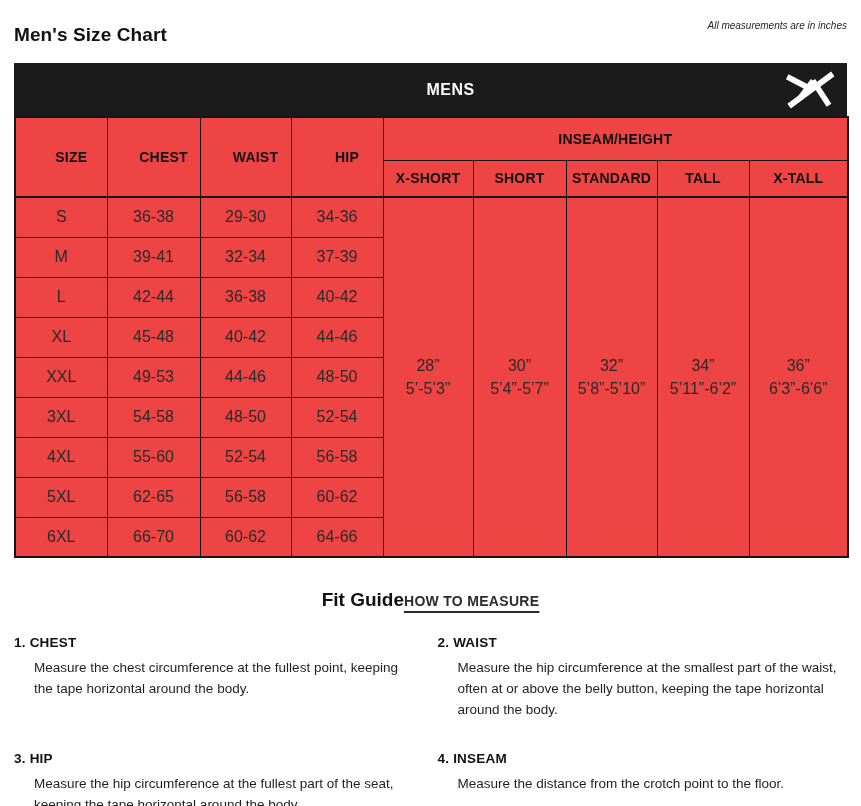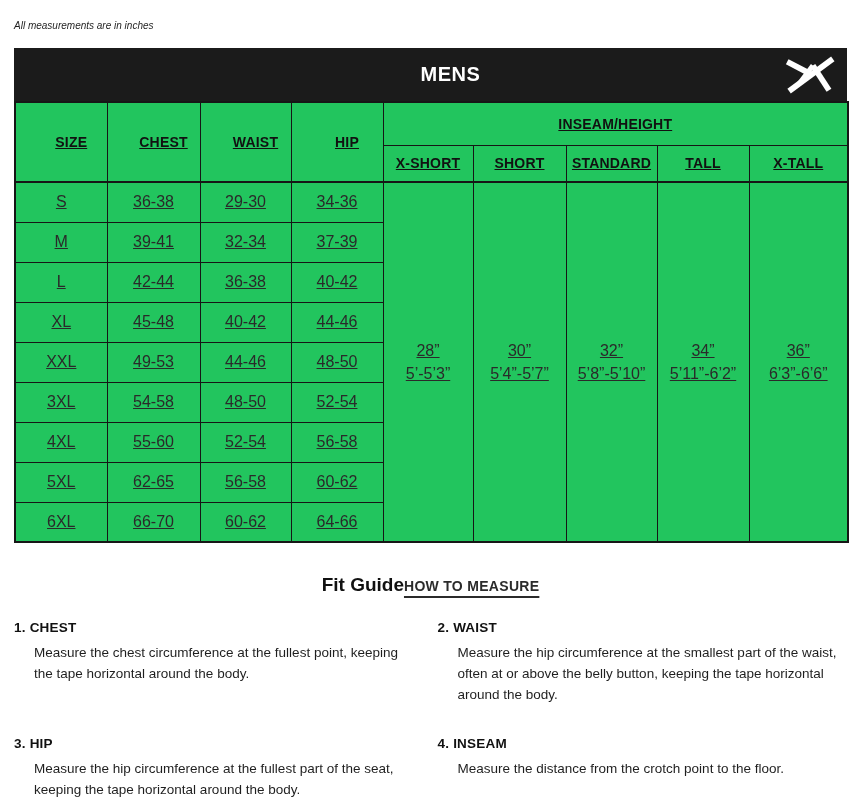--- a/index.html
+++ b/index.html
@@ -40,21 +40,21 @@
   .mens-bar {
     position: relative;
     height: 53px;
     background: #1b1b1b;
     display: flex;
     align-items: center;
     justify-content: center;
   }
   .mens-bar-title {
     color: #ffffff;
-    font-size: 20px;
+    font-size: 16px;
     font-weight: 700;
     letter-spacing: 0.5px;
     padding-left: 40px;
   }
   .brand-logo {
     position: absolute;
     right: 12px;
     top: 50%;
     transform: translateY(-50%);
     width: 50px;
@@ -67,22 +67,21 @@
   
   table.size-table {
     width: 833px;
     border-collapse: collapse;
     table-layout: fixed;
   }
   .size-table th, .size-table td {
     border: 1.5px solid #161616;
     text-align: center;
     vertical-align: middle;
-    background: #22c55e;
-    text-decoration: underline;
+    background: #ef4444;
   }
   .size-table { border: 2px solid #161616; }
   .size-table thead th {
     font-size: 14px;
     font-weight: 700;
     color: #111;
     letter-spacing: 0.2px;
   }
   .size-table thead tr.group-row th { height: 43px; }
   .size-table thead tr.sub-row th { height: 37px; border-bottom-width: 2px; }
@@ -151,20 +150,21 @@
     color: #1f1f1f;
     max-width: 400px;
   }
 </style>
 </head>
 <body>
 
 <div class="page">
 
   <header class="page-header">
+    <h1 class="page-title">Men's Size Chart</h1>
     <div class="measure-note">All measurements are in inches</div>
   </header>
 
   <div class="mens-bar">
     <span class="mens-bar-title">MENS</span>
     <span class="brand-logo">
       <svg width="50" height="38" viewBox="0 0 52 40" xmlns="http://www.w3.org/2000/svg" aria-hidden="true">
         <path d="M2 6 L25 18" stroke="#ffffff" stroke-width="6" fill="none"></path>
         <path d="M50 3 L4 37" stroke="#ffffff" stroke-width="6" fill="none"></path>
         <path d="M29 10 L46 36" stroke="#ffffff" stroke-width="6" fill="none"></path>

